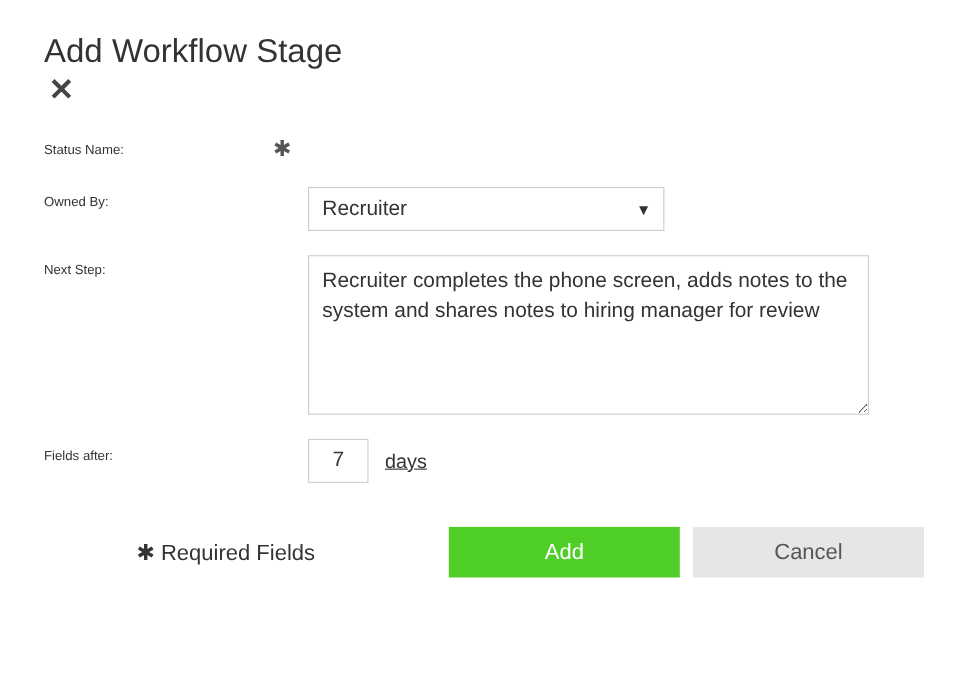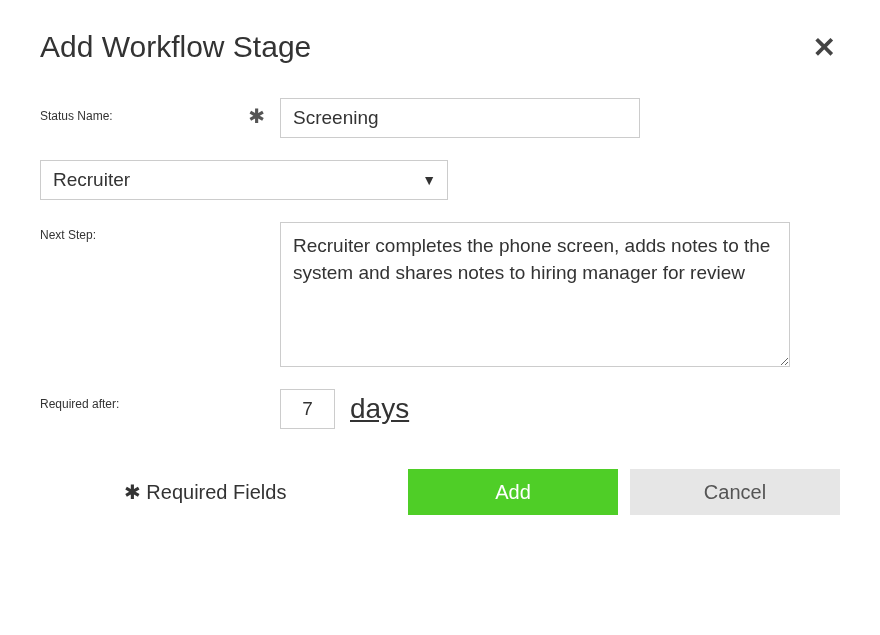--- a/index.html
+++ b/index.html
@@ -8,21 +8,22 @@
       background: #fff;
       width: 880px;
       height: 635px;
       padding: 30px 40px;
       color: #333;
     }
     .header {
       display: flex;
       justify-content: space-between;
       align-items: flex-start;
-      margin-bottom: 32px;
+      margin-bottom: 17px;
+      flex-direction: column;
     }
     .title {
       font-size: 30px;
       font-weight: 300;
       color: #333;
     }
     .close-btn {
       font-size: 28px;
       font-weight: bold;
       color: #444;
@@ -61,21 +62,21 @@
       width: 360px;
       height: 40px;
       border: 1px solid #ccc;
       padding: 0 12px;
       font-size: 19px;
       color: #333;
       font-family: inherit;
     }
     .select-wrap {
       position: relative;
-      width: 408px;
+      width: 324px;
     }
     .select-input {
       width: 100%;
       height: 40px;
       border: 1px solid #ccc;
       padding: 0 12px;
       font-size: 19px;
       color: #333;
       display: flex;
       align-items: center;
@@ -105,21 +106,21 @@
       width: 55px;
       height: 40px;
       border: 1px solid #ccc;
       text-align: center;
       font-size: 19px;
       color: #333;
       font-family: inherit;
     }
     .unit-label {
       margin-left: 15px;
-      font-size: 28px;
+      font-size: 18px;
       color: #333;
       text-decoration: underline;
     }
     .footer {
       display: flex;
       align-items: center;
       margin-top: 40px;
     }
     .req-note {
       margin-left: 84px;
@@ -155,26 +156,26 @@
 <div class="header">
   <h1 class="title">Add Workflow Stage</h1>
   <div class="close-btn">✕</div>
 </div>
 
 <div class="form-row">
   <div class="label-col">
     <span class="label">Status Name:</span>
     <span class="required-star">✱</span>
   </div>
-  <div class="input-col">
-    <input type="text" class="text-input" value="Screening" style="">
-  </div>
 </div>
 
 <div class="form-row">
+  <div class="label-col">
+    <span class="label">Owned By:</span>
+  </div>
   <div class="input-col">
     <div class="select-wrap">
       <div class="select-input">
         <span>Recruiter</span>
       </div>
       <span class="select-arrow">▼</span>
     </div>
   </div>
 </div>
 
@@ -182,21 +183,21 @@
   <div class="label-col">
     <span class="label">Next Step:</span>
   </div>
   <div class="input-col">
     <textarea class="textarea-input" style="">Recruiter completes the phone screen, adds notes to the system and shares notes to hiring manager for review</textarea>
   </div>
 </div>
 
 <div class="form-row overdue-row">
   <div class="label-col">
-    <span class="label">Required after:</span>
+    <span class="label">Fields after:</span>
   </div>
   <div class="input-col">
     <input type="text" class="num-input" value="7" style="">
     <span class="unit-label">days</span>
   </div>
 </div>
 
 <div class="footer">
   <span class="req-note">✱ Required Fields</span>
   <div class="btn-group">

